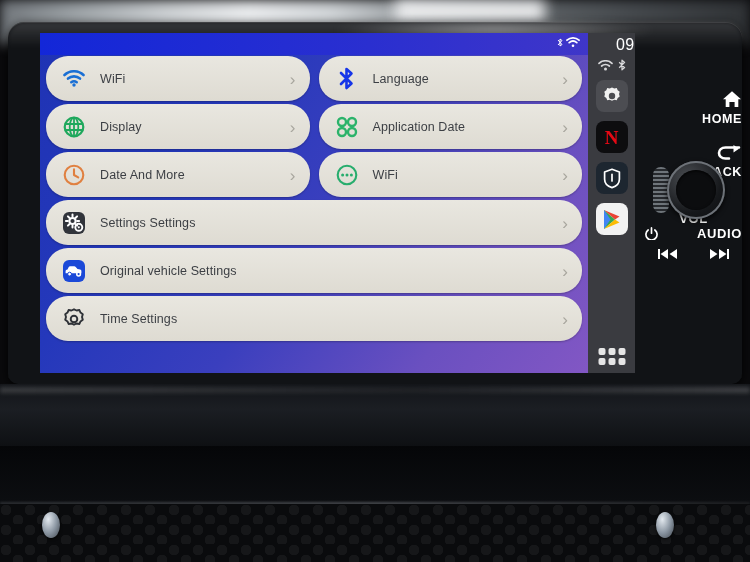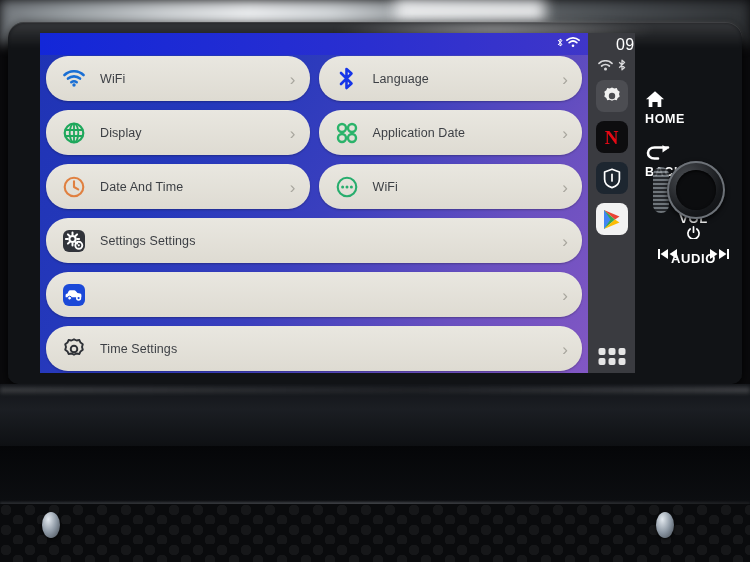--- a/index.html
+++ b/index.html
@@ -26,21 +26,21 @@
   
   .lcd{position:absolute;left:40px;top:33px;width:595px;height:340px;overflow:hidden;background:#2a2d6e;}
 
   
   .app{position:absolute;left:0;top:0;width:548px;height:340px;
     background:linear-gradient(125deg,#1f33b4 0%,#2438bb 28%,#3a3fbe 52%,#6a50c0 78%,#8257c4 100%);}
   .statusbar{position:absolute;left:0;top:0;width:548px;height:22px;background:linear-gradient(90deg,#1327d8,#2a2fd0 60%,#3f36c9);}
   .sb-icons{position:absolute;right:8px;top:4px;display:flex;align-items:center;gap:3px;}
 
   .grid{position:absolute;left:6px;top:23px;width:536px;}
-  .row{display:flex;gap:9px;margin-bottom:9px;}
+  .row{display:flex;gap:9px;margin-bottom:3px;}
   .card{background:linear-gradient(180deg,#e9e7e0,#dedbd2);
     border-radius:22px;height:45px;display:flex;align-items:center;padding:0 10px;position:relative;
     box-shadow:0 1px 2px rgba(0,0,0,.25);}
   .card.half{width:50%;flex:1 1 0;}
   .card.full{width:100%;}
   .card .ico{width:26px;height:26px;flex:0 0 26px;display:flex;align-items:center;justify-content:center;margin-left:5px;}
   .card .lbl{margin-left:13px;color:#3c3f44;font-size:12.5px;letter-spacing:.1px;}
   .card .chev{position:absolute;right:14px;top:50%;transform:translateY(-50%);color:#a8a69e;font-size:17px;line-height:1;font-weight:300;}
 
   
@@ -52,21 +52,21 @@
   .tb-gear{background:#4c4d52;}
   .tb-netflix{background:#0d0d0f;}
   .tb-shield{background:#1d2630;}
   .tb-play{background:#f2f2f2;}
   .tb-drawer{position:absolute;bottom:8px;left:50%;transform:translateX(-50%);
     display:grid;grid-template-columns:repeat(3,7px);grid-template-rows:repeat(2,7px);gap:3px;}
   .tb-drawer i{background:#e6e6e6;border-radius:2px;display:block;}
 
   
   .hw{position:absolute;left:645px;top:33px;width:97px;height:340px;color:#fff;}
-  .hwbtn{text-align:left;}
+  .hwbtn{text-align:right;}
   .hwbtn .t{font-size:12.5px;font-weight:bold;letter-spacing:.6px;}
   .knob{position:absolute;left:22px;top:128px;width:58px;height:58px;border-radius:50%;
     background:radial-gradient(circle at 35% 30%,#4a4d52,#16181b 62%,#0a0b0d 100%);
     box-shadow:inset 0 0 0 2px #6d7278, 0 2px 5px rgba(0,0,0,.8);}
   .knob:after{content:"";position:absolute;left:9px;top:9px;right:9px;bottom:9px;border-radius:50%;
     background:#0c0d0f;box-shadow:inset 0 1px 3px rgba(0,0,0,.9);}
   .knob-ridge{position:absolute;left:8px;top:134px;width:16px;height:46px;border-radius:8px;
     background:repeating-linear-gradient(180deg,#7f868c 0 2px,#2a2d31 2px 4px);opacity:.85;}
   .trk{position:absolute;top:214px;width:97px;display:flex;justify-content:space-around;}
 
@@ -171,21 +171,21 @@
         </div>
 
         <div class="row">
           <div class="card half">
             <span class="ico">
               <svg width="22" height="22" viewBox="0 0 22 22">
                 <circle cx="11" cy="11" r="9.3" stroke="#e08040" stroke-width="2.1" fill="none"></circle>
                 <path d="M11 5.4 V11 L15.2 13.4" stroke="#e08040" stroke-width="2.1" fill="none" stroke-linecap="round" stroke-linejoin="round"></path>
               </svg>
             </span>
-            <span class="lbl">Date And Time</span>
+            <span class="lbl">Date And More</span>
             <span class="chev">›</span>
           </div>
           <div class="card half">
             <span class="ico">
               <svg width="22" height="22" viewBox="0 0 22 22">
                 <circle cx="11" cy="11" r="9.3" stroke="#27ad6d" stroke-width="2.1" fill="none"></circle>
                 <circle cx="6.6" cy="11" r="1.5" fill="#27ad6d"></circle>
                 <circle cx="11" cy="11" r="1.5" fill="#27ad6d"></circle>
                 <circle cx="15.4" cy="11" r="1.5" fill="#27ad6d"></circle>
               </svg>
@@ -215,20 +215,21 @@
           <div class="card full">
             <span class="ico">
               <svg width="24" height="24" viewBox="0 0 24 24">
                 <rect x="1" y="1" width="22" height="22" rx="6" fill="#1b49d8"></rect>
                 <path d="M4.2 14.3 h15.2 v-2.1 c0-.8-.5-1.4-1.3-1.6 l-2.6-.6 -1.8-2.1 c-.4-.45-.9-.7-1.5-.7 H8.2 c-.7 0-1.3.35-1.6 1 l-1.1 2.2 -.9.3 c-.6.2-1 .7-1 1.35 v2.25 z" fill="#fff"></path>
                 <circle cx="7.6" cy="15.1" r="1.9" fill="#fff" stroke="#1b49d8" stroke-width="1"></circle>
                 <circle cx="16.6" cy="15.1" r="2.6" fill="#fff"></circle>
                 <circle cx="16.6" cy="15.1" r="1.1" fill="#1b49d8"></circle>
               </svg>
             </span>
+            <span class="lbl">Original vehicle Settings</span>
             <span class="chev">›</span>
           </div>
         </div>
 
         <div class="row">
           <div class="card full">
             <span class="ico">
               <svg width="24" height="24" viewBox="0 0 24 24">
                 <path d="M12 2.3 l2.6 1.2 2.8-.5 1.1 2.6 2.3 1.7-.8 2.7 .8 2.7 -2.3 1.7 -1.1 2.6 -2.8-.5 -2.6 1.2 -2.6-1.2 -2.8 .5 -1.1-2.6 -2.3-1.7 .8-2.7 -.8-2.7 2.3-1.7 1.1-2.6 2.8 .5 z" fill="none" stroke="#2e3136" stroke-width="1.9" stroke-linejoin="round"></path>
                 <circle cx="12" cy="12" r="3.3" fill="none" stroke="#2e3136" stroke-width="1.9"></circle>
@@ -305,21 +306,21 @@
     <div class="hwbtn" style="position:absolute;left:0;top:112px;width:97px;">
       <svg width="26" height="16" viewBox="0 0 26 16">
         <path d="M23 2.5 H9.5 C5.4 2.5 3 5 3 8 c0 3 2.4 5.5 6.5 5.5 H13" stroke="#fff" stroke-width="2.6" fill="none" stroke-linecap="round"></path>
         <path d="M23 2.5 L17.5 6.2 L17.5 -1.2 z" fill="#fff" transform="translate(0,1.3)"></path>
       </svg>
       <div class="t">BACK</div>
     </div>
 
     <div style="position:absolute;left:0;top:178px;width:97px;text-align:center;">
       <div style="font-size:13px;font-weight:bold;letter-spacing:.6px;">VOL</div>
-      <div style="display:flex;align-items:center;justify-content:space-between;gap:12px;flex-direction:column;">
+      <div style="display:flex;align-items:center;justify-content:space-between;gap:12px;">
         <svg width="13" height="13" viewBox="0 0 14 14">
           <path d="M3.4 3.2 A6 6 0 1 0 10.6 3.2" stroke="#fff" stroke-width="1.8" fill="none" stroke-linecap="round"></path>
           <path d="M7 1 V6.6" stroke="#fff" stroke-width="1.8" stroke-linecap="round"></path>
         </svg>
         <span style="font-size:13px;font-weight:bold;letter-spacing:.6px;">AUDIO</span>
       </div>
     </div>
 
     <div class="knob-ridge"></div>
     <div class="knob"></div>

